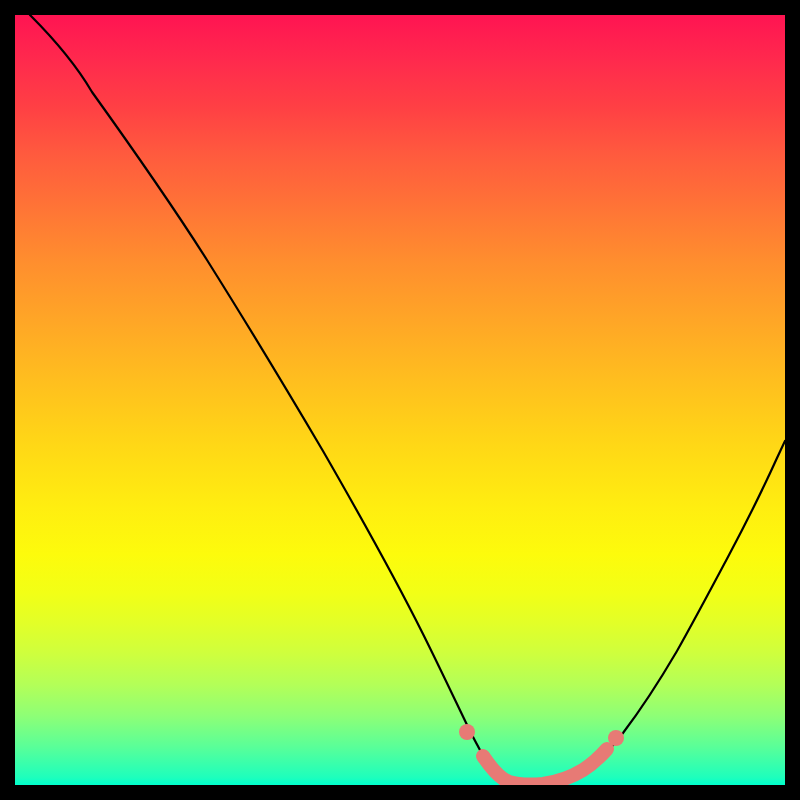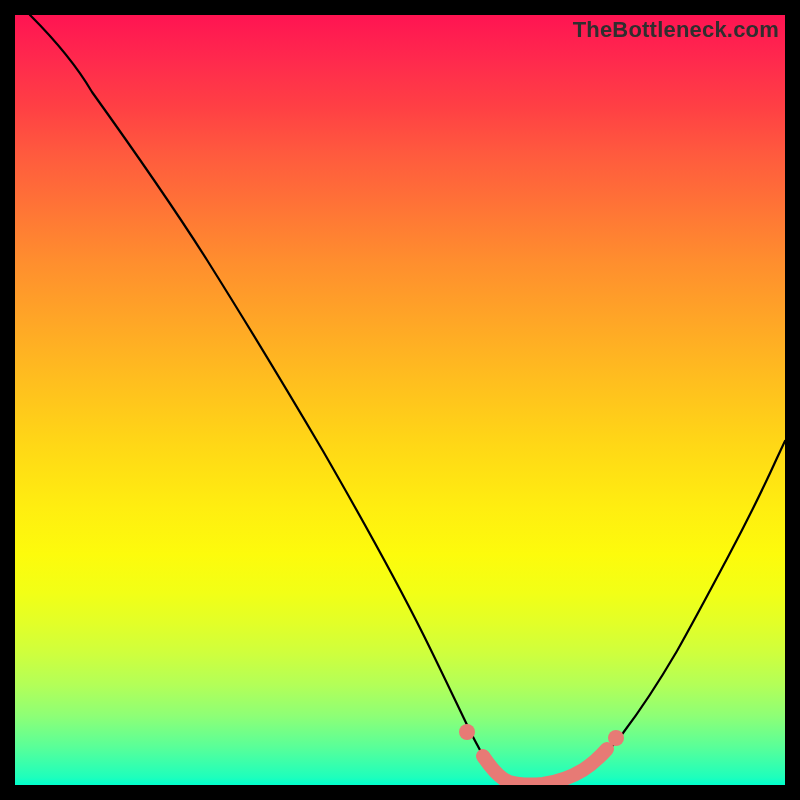--- a/index.html
+++ b/index.html
@@ -80,21 +80,20 @@
   .pink-dot {
     fill: #e77a75;
   }
 </style>
 </head>
 <body>
 
 <div class="frame">
   <div class="plot-area"></div>
 
-  <div class="attribution">TheBottleneck.com</div>
 
   <svg class="curve" viewBox="0 0 770 770" preserveAspectRatio="none">
 
     <path class="curve-main" d="M 15 0
              C 38 23, 60 48, 77 77
              C 115 130, 154 185, 192 245
              C 231 307, 269 370, 308 436
              C 346 502, 385 573, 408 619
              C 424 651, 440 685, 454 714
              C 462 730, 470 745, 478 756

